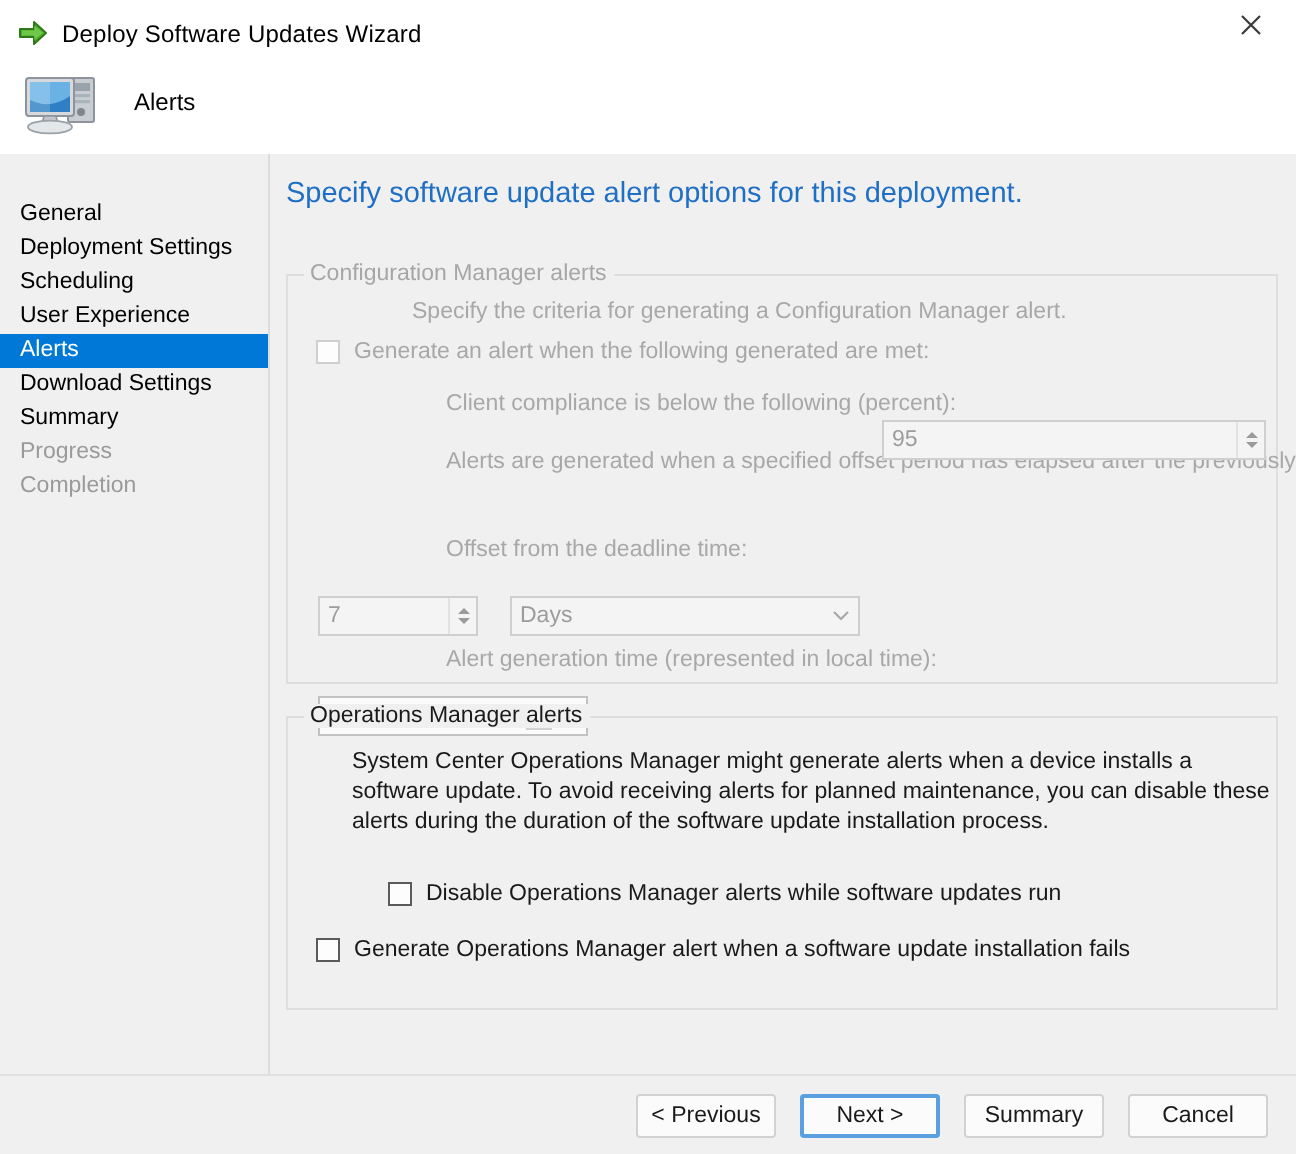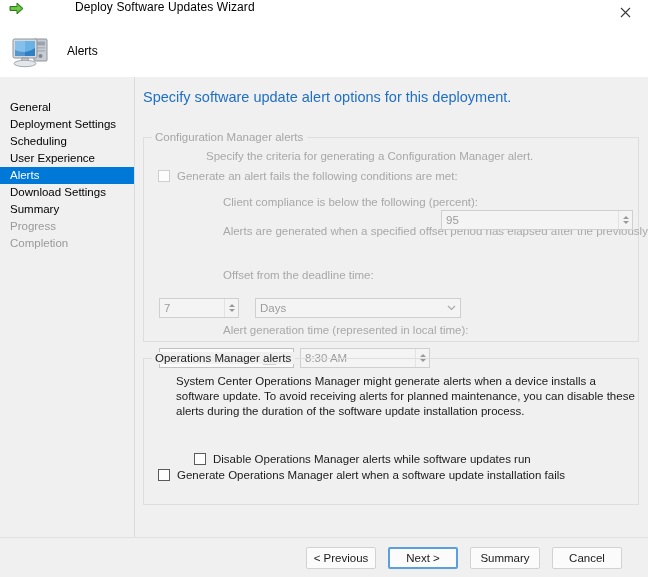--- a/index.html
+++ b/index.html
@@ -15,24 +15,23 @@
     background: #f0f0f0;
     overflow: hidden;
     position: relative;
   }
 
   
   .titlebar {
     height: 24px;
     background: #ffffff;
     display: flex;
-    align-items: flex-start;
-    padding: 0 0 0 8px;
+    align-items: flex-end;
+    padding: 10px 0 0 8px;
     position: relative;
-    gap: 44px;
   }
   .titlebar .tb-icon {
     width: 16px; height: 16px;
     margin-right: 7px;
     display: flex; align-items: center; justify-content: center;
     flex: none;
   }
   .titlebar .tb-title {
     font-size: 12px;
     color: #000;
@@ -213,40 +212,40 @@
   .cal-arrow {
     width: 12px;
     flex: none;
     display: flex; align-items: center; justify-content: center;
     margin-right: 2px;
   }
 
   
   .f-compliance { left: 306px; top: 133px; width: 192px; }
   .f-offsetnum  { left: 24px;  top: 221px; width: 80px; }
-  .f-offsetunit { left: 120px; top: 221px; width: 206px; }
+  .f-offsetunit { left: 120px; top: 221px; width: 175px; }
   .f-date       { left: 24px;  top: 271px; width: 135px; }
   .f-time       { left: 165px; top: 271px; width: 130px; }
 
   
   .footer-sep {
     position: absolute;
     left: 0; right: 0;
     top: 537px;
     height: 1px;
     background: #e0e0e0;
   }
   .footer {
     position: absolute;
     left: 0; right: 0; bottom: 0;
     height: 39px;
     display: flex;
     align-items: center;
     justify-content: flex-end;
-    padding-right: 26px;
+    padding-right: 14px;
     background: #f0f0f0;
   }
   .btn {
     width: 70px;
     height: 22px;
     margin-left: 12px;
     background: #fbfbfb;
     border: 1px solid #d2d2d2;
     border-radius: 2px;
     font-size: 11.5px;
@@ -318,21 +317,21 @@
 
     <div class="page-heading">Specify software update alert options for this deployment.</div>
 
     <div class="groupbox gb-cm">
       <span class="gb-title dim">Configuration Manager alerts</span>
 
       <span class="row-text dimtext" style="left:14px; top:12px;">Specify the criteria for generating a Configuration Manager alert.</span>
 
       <div class="cb-row" style="left:14px; top:32px;">
         <span class="checkbox"></span>
-        <span class="cb-label dimtext">Generate an alert fails the following conditions are met:</span>
+        <span class="cb-label dimtext">Generate an alert when the following generated are met:</span>
       </div>
 
       <span class="row-text dimtext" style="left:31px; top:58px;">Client compliance is below the following (percent):</span>
 
       <span class="row-text dimtext" style="left:31px; top:87px;">Alerts are generated when a specified offset period has elapsed after the previously defined installation deadline.</span>
 
       <span class="row-text dimtext" style="left:31px; top:131px;">Offset from the deadline time:</span>
 
       <span class="row-text dimtext" style="left:31px; top:186px;">Alert generation time (represented in local time):</span>
     </div>
@@ -365,34 +364,27 @@
     <div class="field enabledfield f-date">
       <span class="fval">11/30/2021</span>
       <span class="cal-btn"></span>
       <span class="cal-arrow">
         <svg width="8" height="5" viewBox="0 0 8 5">
           <path d="M0.5 0.8 L4 4.2 L7.5 0.8" stroke="#9b9b9b" stroke-width="1.1" fill="none"></path>
         </svg>
       </span>
     </div>
 
-    <div class="field f-time">
-      <span class="fval">8:30 AM</span>
-      <span class="spin">
-        <i class="ar up"></i>
-        <i class="ar down"></i>
-      </span>
-    </div>
 
     <div class="groupbox gb-om">
       <span class="gb-title norm">Operations Manager alerts</span>
 
       <div style="position:absolute; left:32px; top:15px; width:466px; line-height:15px;" class="normtext">System Center Operations Manager might generate alerts when a device installs a software update.  To avoid receiving alerts for planned maintenance, you can disable these alerts during the duration of the software update installation process.</div>
 
-      <div class="cb-row" style="left:14px; top:94px;padding-left:36px;">
+      <div class="cb-row" style="left:14px; top:82px;padding-left:36px;">
         <span class="checkbox enabled"></span>
         <span class="cb-label normtext">Disable Operations Manager alerts while software updates run</span>
       </div>
 
       <div class="cb-row" style="left:14px; top:110px;">
         <span class="checkbox enabled"></span>
         <span class="cb-label normtext">Generate Operations Manager alert when a software update installation fails</span>
       </div>
     </div>
 

